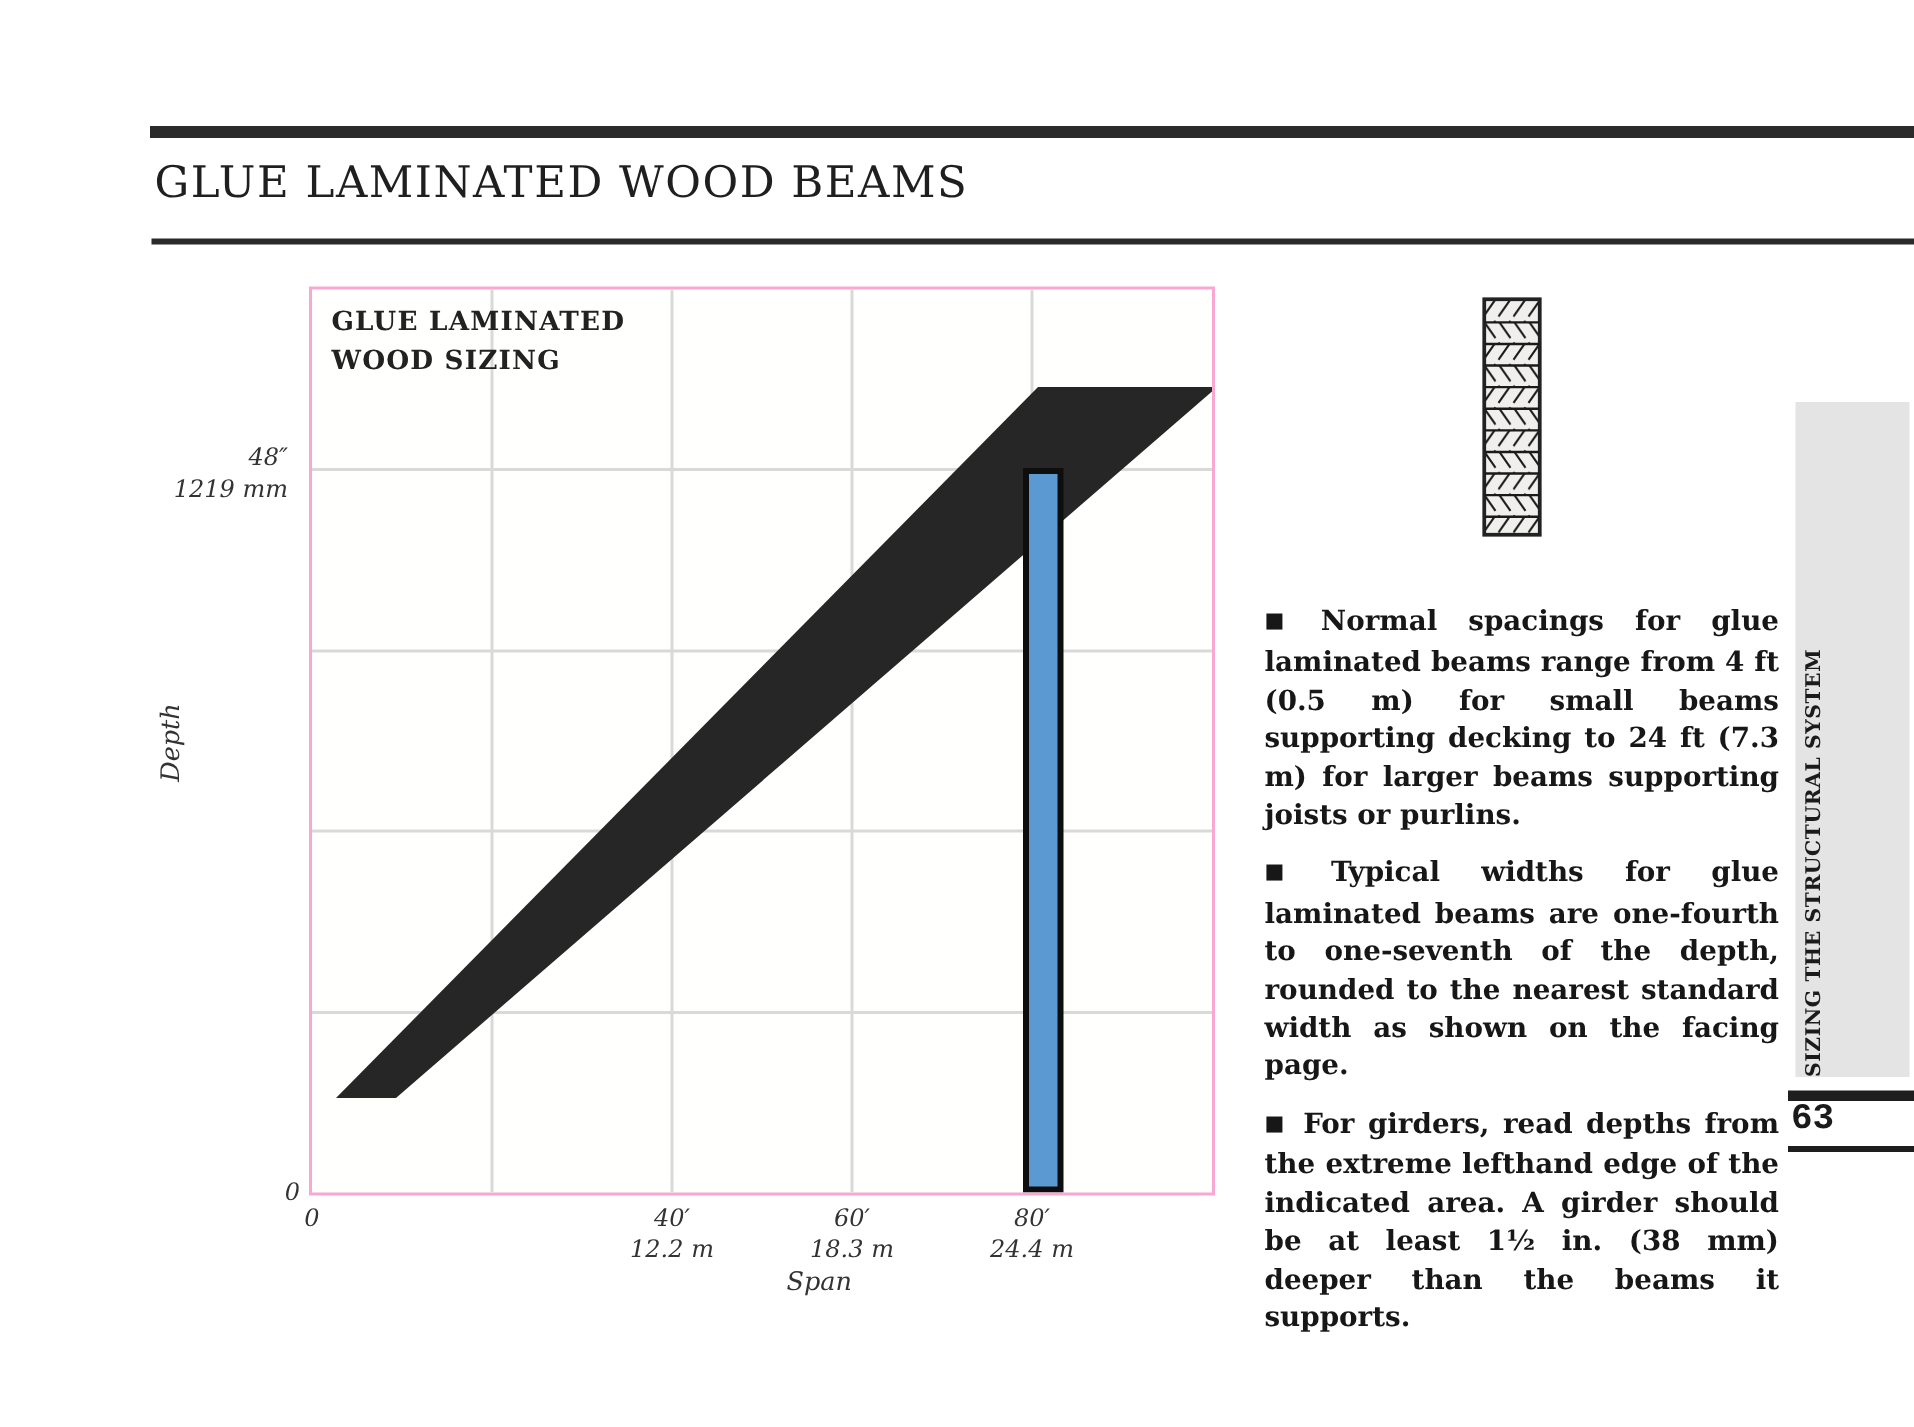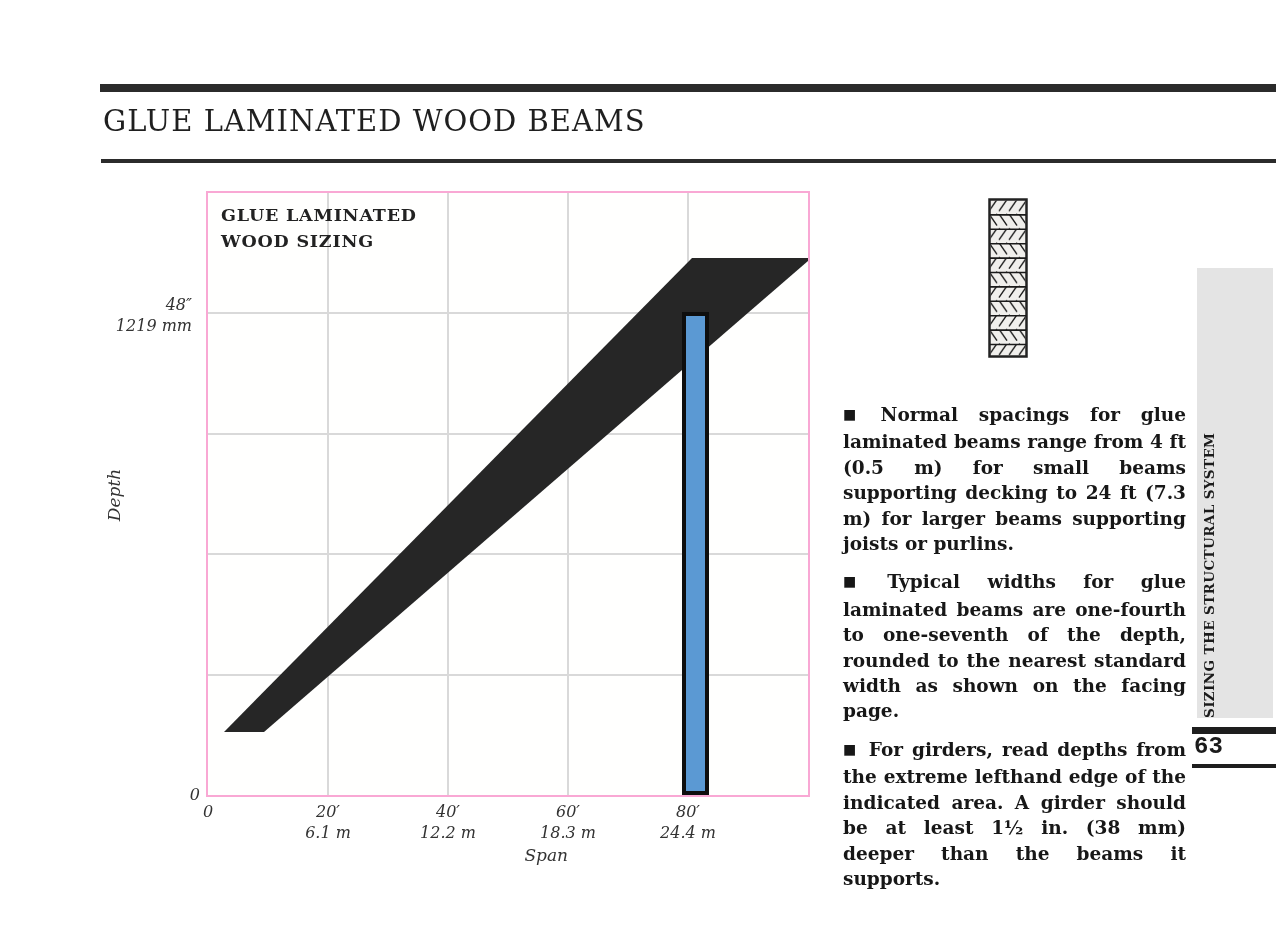--- a/index.html
+++ b/index.html
@@ -79,24 +79,20 @@
     <div>48″</div>
     <div>1219 mm</div>
   </div>
   <div class="ytick" style="top:784px; left:48px; width:152px;">0</div>
   <div class="axis-title depth-title">Depth</div>
 
   <div class="xtick" style="left:138px">
     <div>0</div>
     <div></div>
   </div>
-  <div class="xtick" style="left:258px">
-    <div>20′</div>
-    <div>6.1 m</div>
-  </div>
   <div class="xtick" style="left:378px">
     <div>40′</div>
     <div>12.2 m</div>
   </div>
   <div class="xtick" style="left:498px">
     <div>60′</div>
     <div>18.3 m</div>
   </div>
   <div class="xtick" style="left:618px">
     <div>80′</div>

